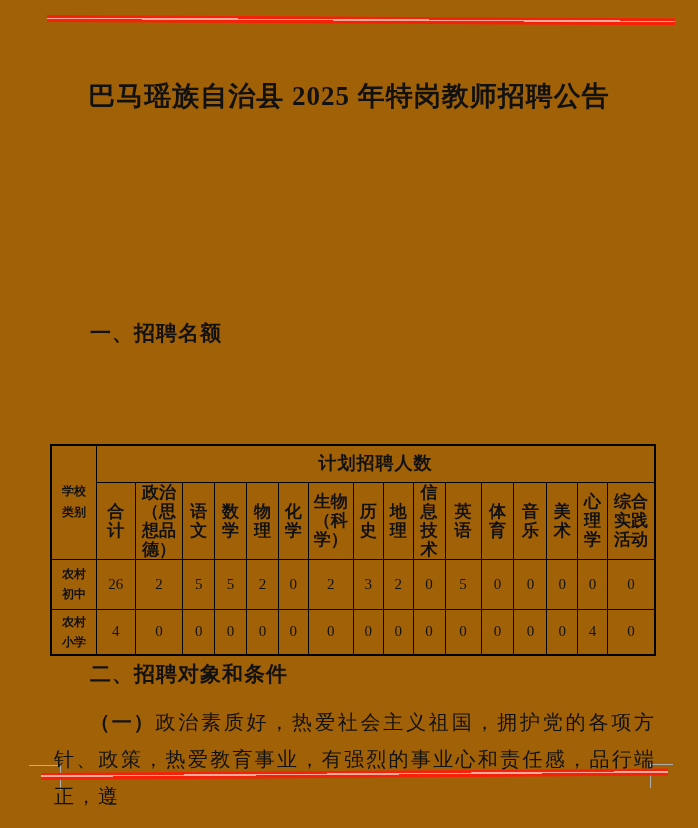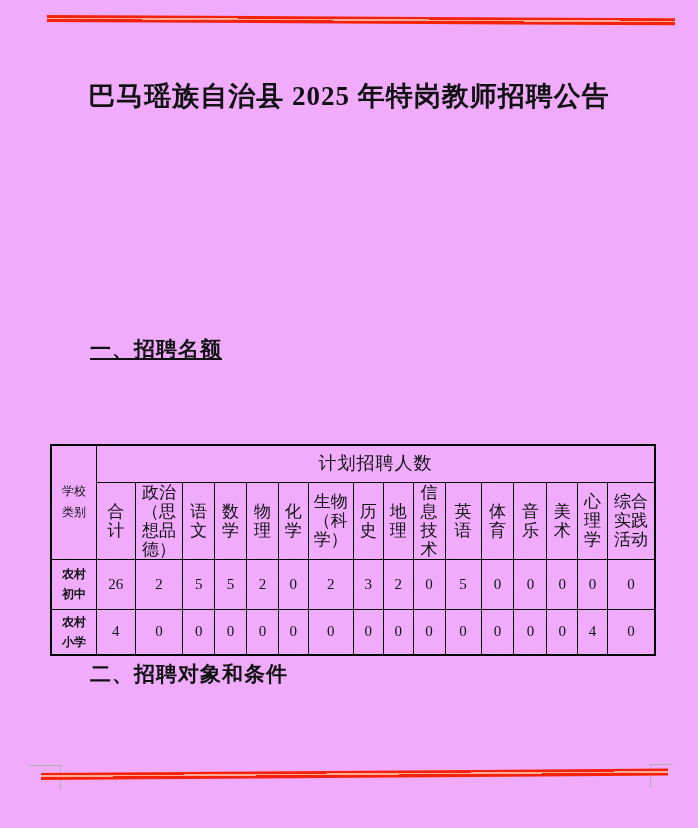--- a/index.html
+++ b/index.html
@@ -1,20 +1,20 @@
 <!DOCTYPE html>
 <html><head>
 <meta charset="utf-8">
 <style>
   html,body{margin:0;padding:0;background:#fff;}
   body{
     width:698px;height:828px;position:relative;overflow:hidden;
     font-family:"Liberation Serif","DejaVu Serif",serif;color:#111;
   }
-  .page{position:absolute;inset:0;background:#f0abfc;}
+  .page{position:absolute;inset:0;background:#a16207;}
 
   
   .rule{
     position:absolute;height:7px;
     background:linear-gradient(180deg,#f5220a 0px,#f5220a 2.5px,#ffab9b 2.5px,#ffab9b 4px,#f5220a 4px,#f5220a 7px);
   }
   .rule-top{left:47px;top:15px;width:628px;transform:rotate(0.3deg);transform-origin:left center;}
   .rule-bottom{left:41px;top:773px;width:627px;transform:rotate(-0.4deg);transform-origin:left center;}
 
   
@@ -36,39 +36,39 @@
   }
   .para1{top:154px;}
   .para2{top:368px;}
   .para3{top:684px;}
   .bold-label{font-weight:bold;font-family:"Liberation Sans","DejaVu Sans",sans-serif;letter-spacing:1px;}
   .heading{
     position:absolute;left:54px;width:602px;
     font-family:"Liberation Sans","DejaVu Sans",sans-serif;
     font-size:21px;font-weight:bold;line-height:30px;text-indent:36px;letter-spacing:1px;
   }
-  .heading1{top:334px;text-decoration:underline;}
+  .heading1{top:318px;}
   .heading2{top:659px;}
 
   table.plan{
     position:absolute;left:50px;top:444px;width:606px;
     border-collapse:collapse;table-layout:fixed;
     border:2px solid #000;
   }
   table.plan td,table.plan th{
     border:1px solid #000;text-align:center;vertical-align:middle;
     padding:0;overflow:hidden;
   }
   tr.hrow1{height:37px;}
   tr.hrow2{height:76px;}
   tr.drow1{height:50px;}
   tr.drow2{height:46px;}
   .hcell{
     font-family:"Liberation Sans","DejaVu Sans",sans-serif;
-    font-weight:normal;font-size:17px;line-height:19px;white-space:pre-line;
+    font-weight:bold;font-size:17px;line-height:19px;white-space:pre-line;
   }
   .corner-cell{font-size:12px;line-height:21px;}
   .group-cell{font-size:18px;letter-spacing:1px;}
   .rlabel{
     font-family:"Liberation Sans","DejaVu Sans",sans-serif;
     font-weight:bold;font-size:12px;line-height:20px;white-space:pre-line;
   }
   .num{font-size:15px;font-family:"Liberation Serif","DejaVu Serif",serif;}
 </style>
 </head>
@@ -195,14 +195,15 @@
         <td class="num">0</td>
         <td class="num">0</td>
         <td class="num">4</td>
         <td class="num">0</td>
       </tr>
     </tbody>
   </table>
 
   <div class="heading heading2">二、招聘对象和条件</div>
 
+  <p class="para para3"><span class="bold-label">（一）</span><span>政治素质好，热爱社会主义祖国，拥护党的各项方针、政策，热爱教育事业，有强烈的事业心和责任感，品行端正，遵</span></p>
 
 </div>
 
 </body></html>

